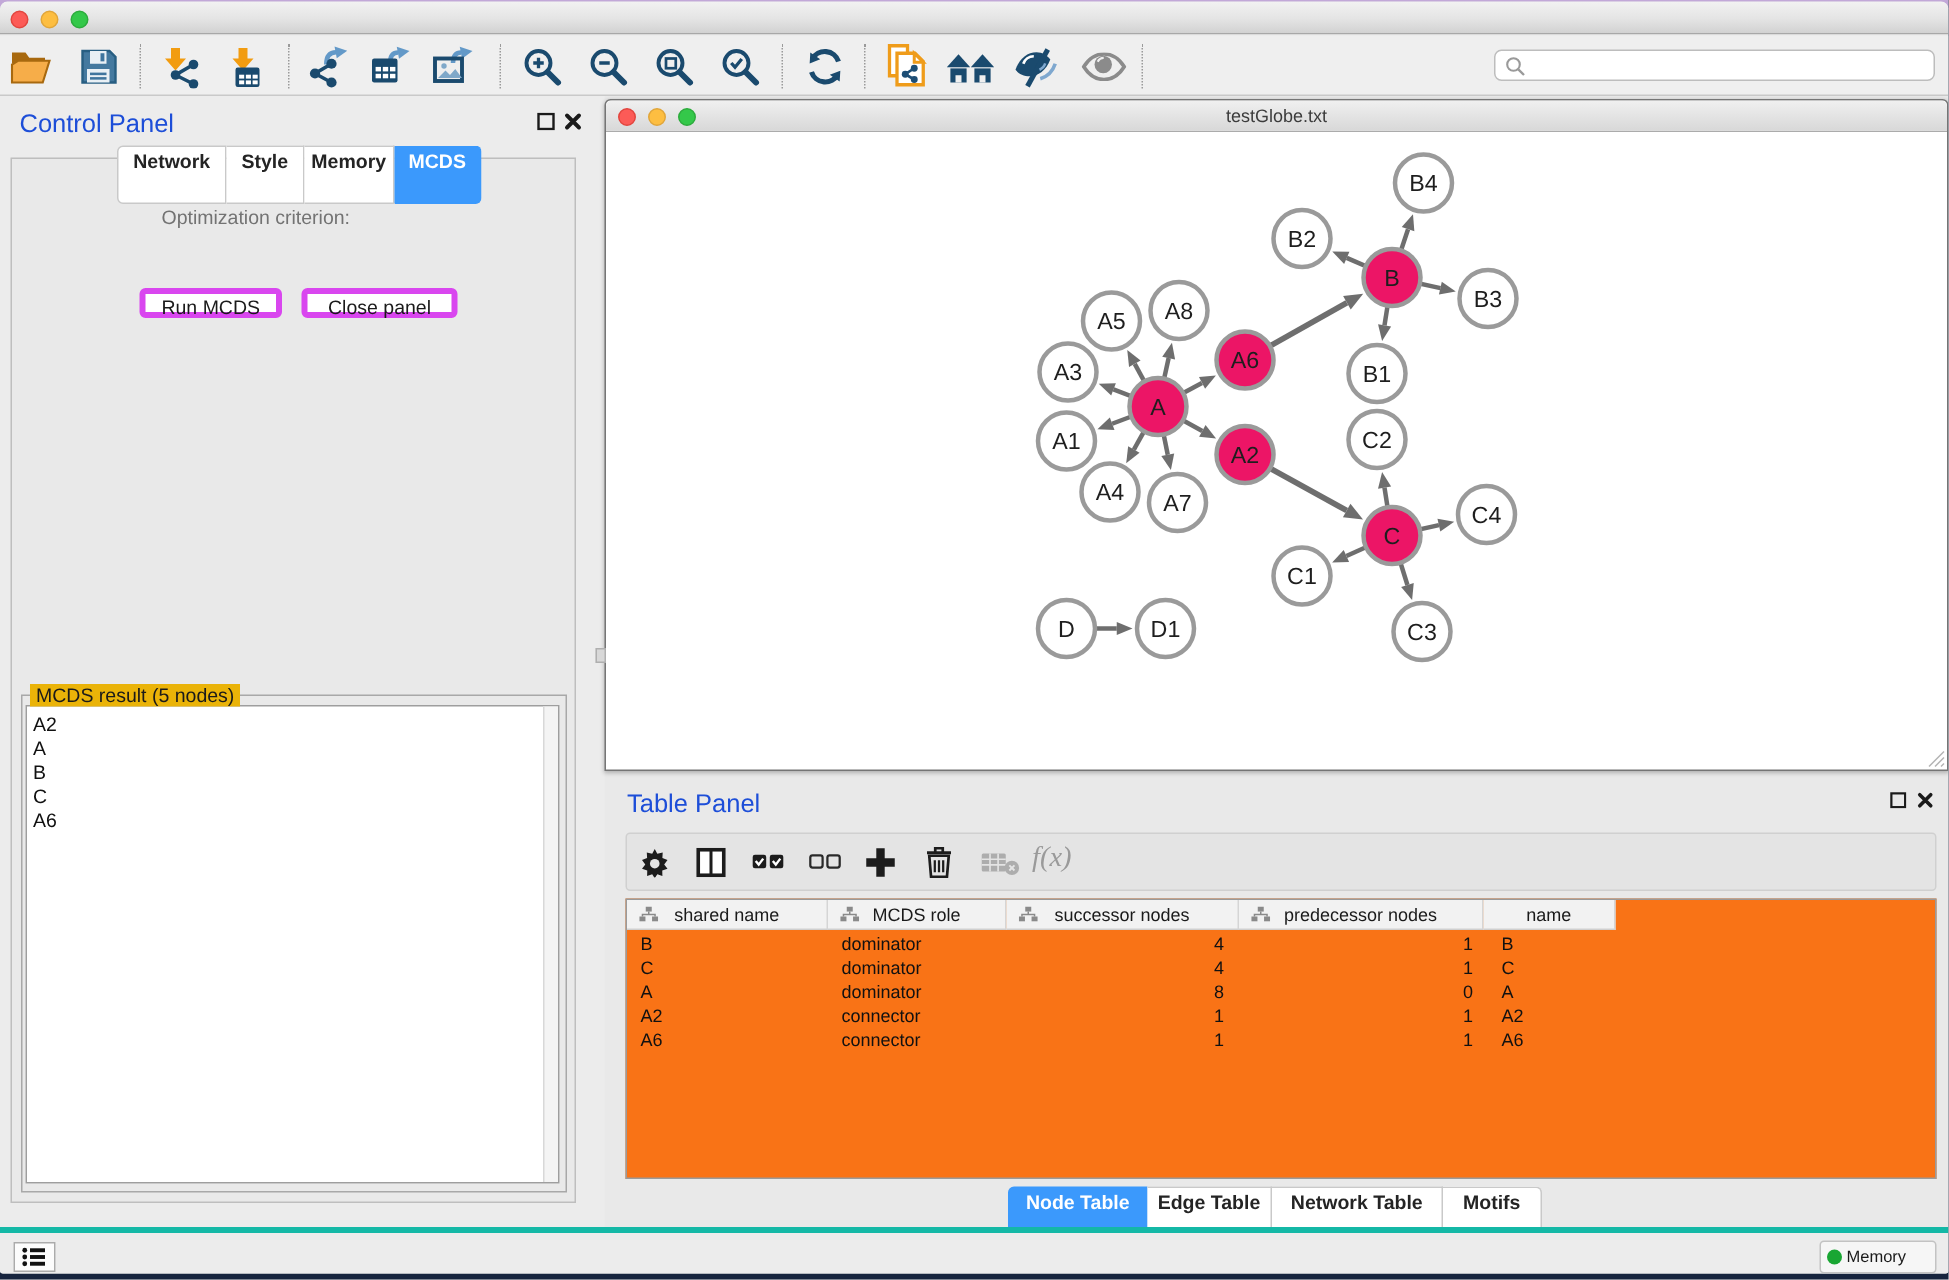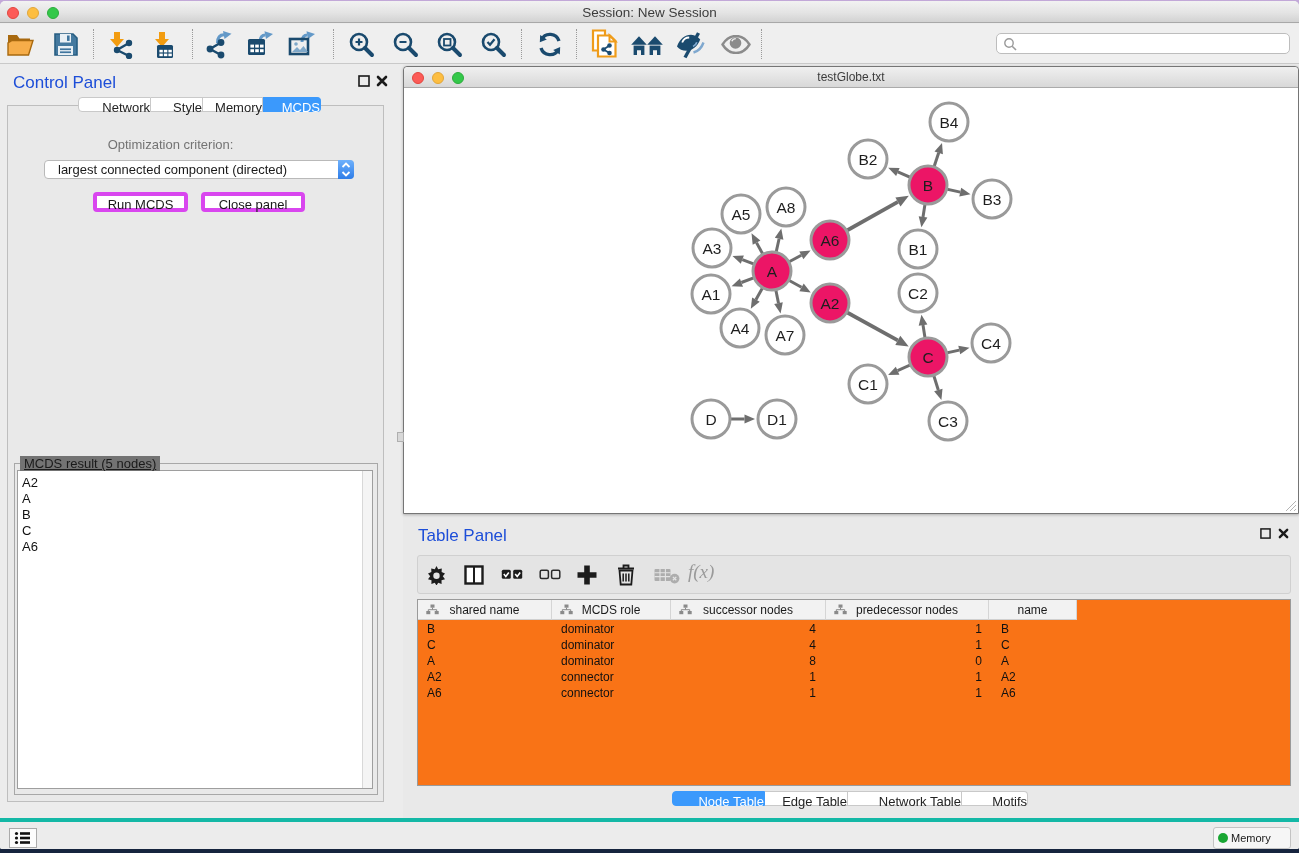--- a/index.html
+++ b/index.html
@@ -13,28 +13,28 @@
     border-bottom:1px solid #A8A8A8; border-radius:5px 5px 0 0; }
   .tl { position:absolute; top:6px; width:12px; height:12px; border-radius:50%; }
   #titlebar .title { position:absolute; top:4px; width:100%; text-align:center; font-size:13.5px; color:#3C3C3C; }
   #toolbar { position:absolute; left:0; top:23px; width:1299px; height:40px; background:#EFEFEF; border-bottom:1px solid #C9C9C9; }
   .tsep { position:absolute; top:5px; height:30px; width:0; border-left:1px dotted #9A9A9A; }
   #searchbox { position:absolute; left:996px; top:9px; width:294px; height:21px; background:#FFF; border:1px solid #BDBDBD; border-radius:5px; }
   #searchbox svg { position:absolute; left:6px; top:3px; }
   
   #cpanel { position:absolute; left:0; top:63px; width:391px; height:754px; background:#ECECEC; }
   .paneltitle { font-size:17px; color:#1d4ed8; }
-  .tab { font-size:13px; font-weight:normal; color:#242424; background:#FFF; border:1px solid #C9C9C9; border-left:none; padding:2px 0 0 0; text-align:right; height:15px; }
+  .tab { font-size:13px; font-weight:bold; color:#242424; background:#FFF; border:1px solid #C9C9C9; border-left:none; padding:2px 0 0 0; text-align:center; height:39px; }
   .tab.first { border-left:1px solid #C9C9C9; border-radius:4px 0 0 4px; }
   .tab.last { border-radius:0 4px 4px 0; }
   .tab.sel { background:#3B99FC; color:#FFF; border-color:#3B99FC; }
   #cpInner { position:absolute; left:7px; top:41px; width:377px; height:697px; background:#E9E9E9; border:1px solid #BEBEBE; }
   .btn { position:absolute; background:#FFF; border:4px solid #d946ef; border-radius:4px; font-size:13px; color:#1A1A1A; text-align:center; }
   #mcdsbox { position:absolute; left:14px; top:399px; width:364px; height:332px; border:1px solid #A8A8A8; }
-  #mcdsbox .legend { position:absolute; left:5px; top:-8px; background:#737373; padding:0 4px; font-size:13px; color:#1A1A1A;text-decoration:underline; }
+  #mcdsbox .legend { position:absolute; left:5px; top:-8px; background:#eab308; padding:0 4px; font-size:13px; color:#1A1A1A; }
   #mcdslist { position:absolute; left:2px; top:6px; width:356px; height:319px; background:#FFF; border:1px solid #9E9E9E; padding-top:4px; }
   #mcdslist .item { font-size:13px; color:#111; padding-left:4px; height:16px; line-height:16px; }
   #mcdslist .sbar { position:absolute; right:0px; top:0px; bottom:0px; width:10px; background:#F4F4F4; border-left:1px solid #D8D8D8; }
   
   #mdi { position:absolute; left:403px; top:63px; width:896px; height:754px; background:#E9E9E9; }
   #netwin { position:absolute; left:0px; top:2px; width:896px; height:448px; background:#FFF; border:1px solid #757575; border-radius:4px 4px 0 0; box-shadow:0 1px 3px rgba(0,0,0,0.25); }
   #nettitle { position:absolute; left:0; top:0; width:100%; height:21px; background:linear-gradient(180deg,#F0F0F0,#D8D8D8); border-bottom:1px solid #ABABAB; border-radius:4px 4px 0 0; }
   #nettitle .title { position:absolute; top:3px; width:100%; text-align:center; font-size:12px; color:#3C3C3C; }
   
   #tpanel { position:absolute; left:0px; top:455px; width:896px; height:299px; }
@@ -54,21 +54,20 @@
   .trow { left:0; width:659px; }
 </style>
 </head>
 <body>
 <div id="deskTop"></div>
 <div id="win">
 <div id="titlebar">
   <div class="tl" style="left:7px;background:#FC5B57;border:0.5px solid #E2463F;"></div>
   <div class="tl" style="left:27px;background:#FDBE41;border:0.5px solid #E1A63A;"></div>
   <div class="tl" style="left:47px;background:#34C84A;border:0.5px solid #2DAC3D;"></div>
-  <div class="title">Session: New Session</div>
 </div>
 <div id="toolbar">
   <div class="tsep" style="left:93px"></div>
   <div class="tsep" style="left:192px"></div>
   <div class="tsep" style="left:333px"></div>
   <div class="tsep" style="left:521px"></div>
   <div class="tsep" style="left:576px"></div>
   <div class="tsep" style="left:761px"></div>
   <svg class="abs" style="left:6px;top:7px" width="29" height="27" viewBox="0 0 29 27">
     <path d="M2 4 L11 4 L13.5 7.5 L24 7.5 L24 11 L2 11 Z" fill="#A8690F"></path>
@@ -201,29 +200,20 @@
       </svg>
   <svg class="abs" style="left:376px;top:11px" width="12" height="12" viewBox="0 0 12 12">
         <path d="M2 2 L10 10 M10 2 L2 10" stroke="#1A1A1A" stroke-width="2.6" stroke-linecap="round"></path>
       </svg>
   <div id="cpInner"></div>
   <div class="tab first abs" style="left:78px;top:33px;width:73px">Network</div>
   <div class="tab abs" style="left:151px;top:33px;width:52px">Style</div>
   <div class="tab abs" style="left:203px;top:33px;width:60px">Memory</div>
   <div class="tab sel last abs" style="left:263px;top:33px;width:58px">MCDS</div>
   <div class="abs" style="left:7px;top:73px;width:327px;text-align:center;font-size:13px;color:#737373">Optimization criterion:</div>
-  <div class="abs" style="left:44px;top:96px;width:310px;height:19px;background:#FFF;border:1px solid #B9B9B9;border-radius:4px;">
-    <div class="abs" style="left:13px;top:1px;font-size:13px;color:#1A1A1A">largest connected component (directed)</div>
-    <div class="abs" style="right:-1px;top:-1px;width:16px;height:19px;background:linear-gradient(180deg,#6FB1FC,#2E7DE8);border-radius:0 4px 4px 0;">
-      <svg width="16" height="19" viewBox="0 0 16 19">
-            <path d="M4.5 7 L8 3.5 L11.5 7" stroke="#FFF" stroke-width="1.8" fill="none"></path>
-            <path d="M4.5 12 L8 15.5 L11.5 12" stroke="#FFF" stroke-width="1.8" fill="none"></path>
-          </svg>
-    </div>
-  </div>
   <div class="btn" style="left:93px;top:128px;width:95px;height:20px;line-height:18px">Run MCDS</div>
   <div class="btn" style="left:201px;top:128px;width:104px;height:20px;line-height:18px">Close panel</div>
   <div id="mcdsbox">
     <div id="mcdslist">
       <div class="sbar"></div>
       <div class="item">A2</div>
       <div class="item">A</div>
       <div class="item">B</div>
       <div class="item">C</div>
       <div class="item">A6</div>

